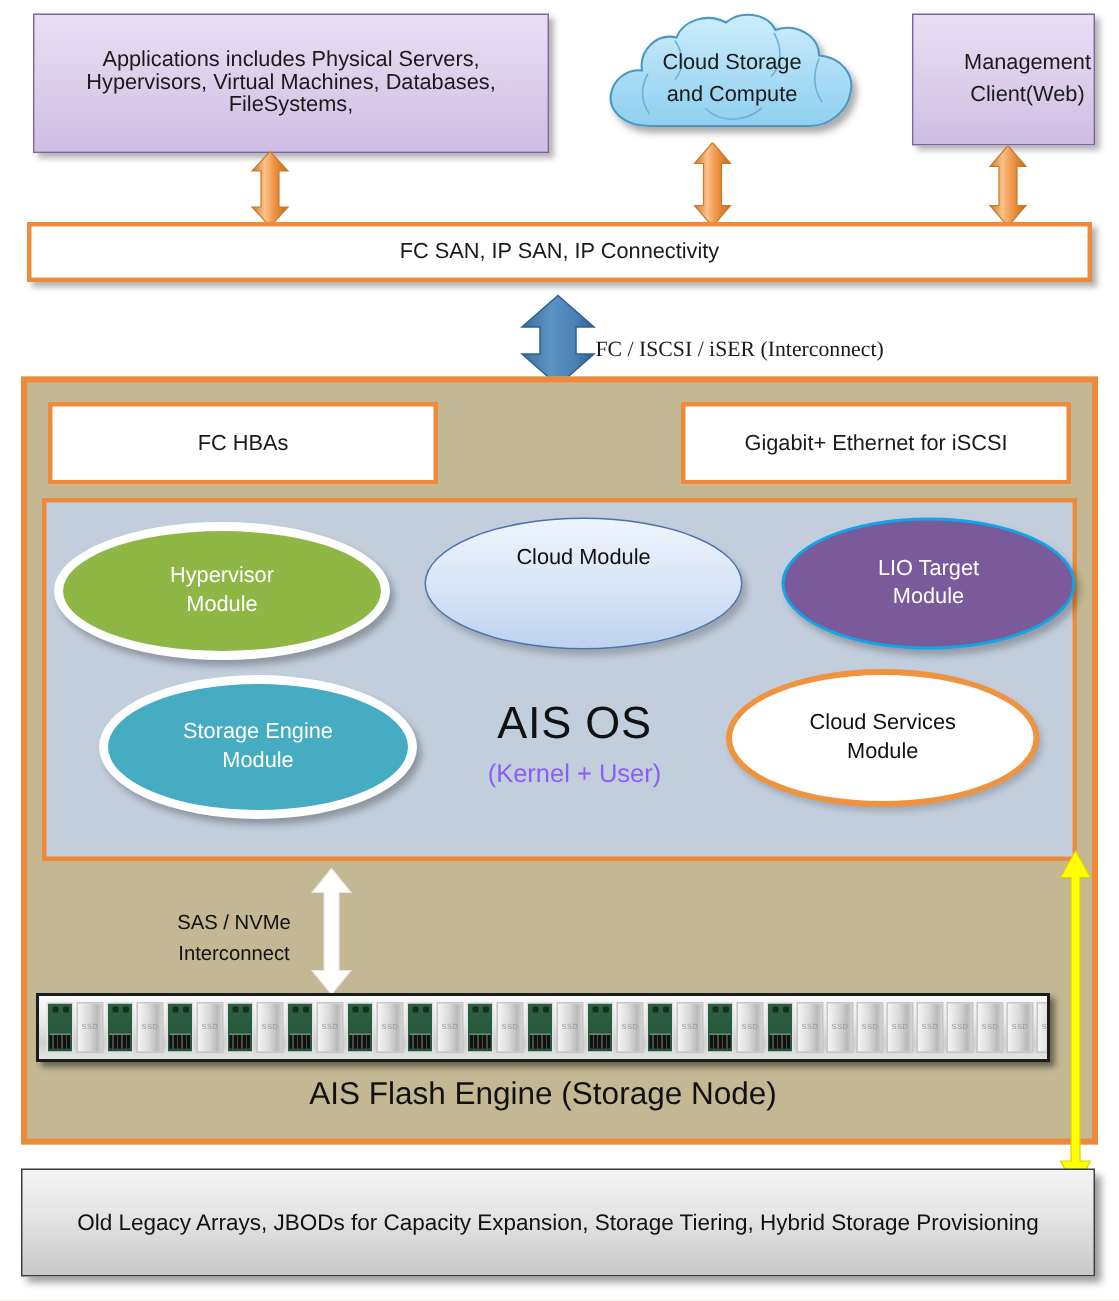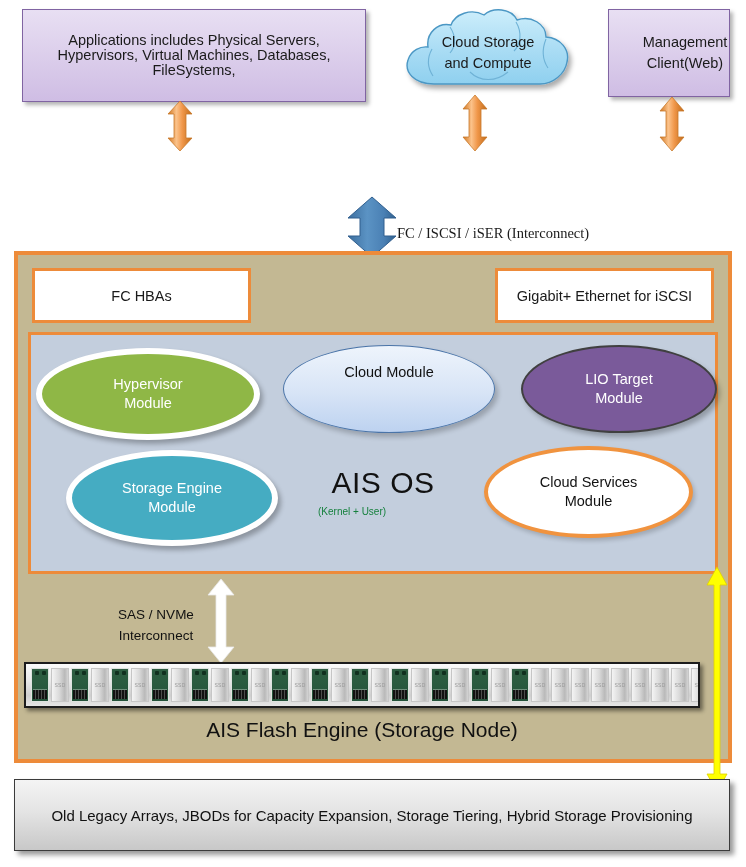--- a/index.html
+++ b/index.html
@@ -83,42 +83,42 @@
     border: 4px solid #ed8b3a;
     box-sizing: border-box;
   }
 
   
   .hba-row {
     left: 32px; top: 268px; width: 682px; height: 55px;
     display: flex; justify-content: space-between;
   }
   .hba-box {
-    width: 219px; height: 55px;
+    width: 260px; height: 55px;
     background: #ffffff;
     border: 3px solid #ed8b3a;
     box-sizing: border-box;
     display: flex; align-items: center; justify-content: center;
     font-size: 14.5px; color: #1a1a1a; text-align: right;
   }
 
   
   .ais-panel {
     left: 28px; top: 332px; width: 690px; height: 242px;
     background: #c3cedd;
     border: 3px solid #ed8b3a;
     box-sizing: border-box;
   }
   .ais-title {
     left: 318px; top: 466px; width: 130px; text-align: center;
     font-size: 30px; color: #111; letter-spacing: 0.5px;
   }
   .ais-sub {
-    left: 318px; top: 506px; width: 130px; 
-    font-size: 10px; color: #15803d;
+    left: 318px; top: 506px; width: 130px; text-align: center;
+    font-size: 17px; color: #8b5cf6;
   }
 
   
   .ellipse {
     display: flex; align-items: center; justify-content: center;
     text-align: center; border-radius: 50%;
     box-sizing: border-box; line-height: 19px;
   }
   .e-hyper {
     left: 36px; top: 348px; width: 224px; height: 92px;
@@ -127,21 +127,21 @@
   }
   .e-cloud {
     left: 283px; top: 345px; width: 212px; height: 88px;
     background: linear-gradient(to bottom, #eef4fc 0%, #d7e4f6 55%, #bdd2f0 100%);
     border: 1px solid #4a74a8; color: #111; font-size: 14.5px;
     box-shadow: 3px 4px 5px rgba(0,0,0,0.22);
     align-items: flex-start; padding-top: 17px;
   }
   .e-lio {
     left: 521px; top: 345px; width: 196px; height: 88px;
-    background: #7a5a9a; border: 2px solid #404040; color: #ffffff;
+    background: #7a5a9a; border: 2px solid #0ea5e9; color: #ffffff;
     font-size: 14.5px; box-shadow: 3px 4px 5px rgba(0,0,0,0.25);
   }
   .e-storage {
     left: 66px; top: 450px; width: 212px; height: 96px;
     background: #45acc2; border: 6px solid #ffffff; color: #ffffff;
     font-size: 14.5px; box-shadow: 3px 4px 5px rgba(0,0,0,0.28);
   }
   .e-dataserv {
     left: 484px; top: 446px; width: 209px; height: 92px;
     background: #ffffff; border: 4px solid #f0933f; color: #111;
@@ -276,20 +276,23 @@
       <polygon points="14,0 26,14 20,14 20,42 26,42 14,56 2,42 8,42 8,14 2,14" fill="url(#orangeArrow)" stroke="#c87a2b" stroke-width="0.8"></polygon>
     </svg>
   </div>
 
   <div class="abs oarrow" style="left:658px; top:97px; height:54px;">
     <svg width="28" height="54" viewBox="0 0 28 54">
       <polygon points="14,0 26,14 20,14 20,40 26,40 14,54 2,40 8,40 8,14 2,14" fill="url(#orangeArrow)" stroke="#c87a2b" stroke-width="0.8"></polygon>
     </svg>
   </div>
 
+  <div class="abs fcsan-bar">
+    <div class="txt">FC SAN, IP SAN, IP Connectivity</div>
+  </div>
 
   <div class="abs blue-arrow">
     <svg width="56" height="62" viewBox="0 0 56 62">
       <defs>
         <linearGradient id="blueArrow" x1="0" y1="0" x2="1" y2="0">
           <stop offset="0%" stop-color="#3c6e9e"></stop>
           <stop offset="40%" stop-color="#5b93c4"></stop>
           <stop offset="75%" stop-color="#4a80b4"></stop>
           <stop offset="100%" stop-color="#2f5f8c"></stop>
         </linearGradient>

